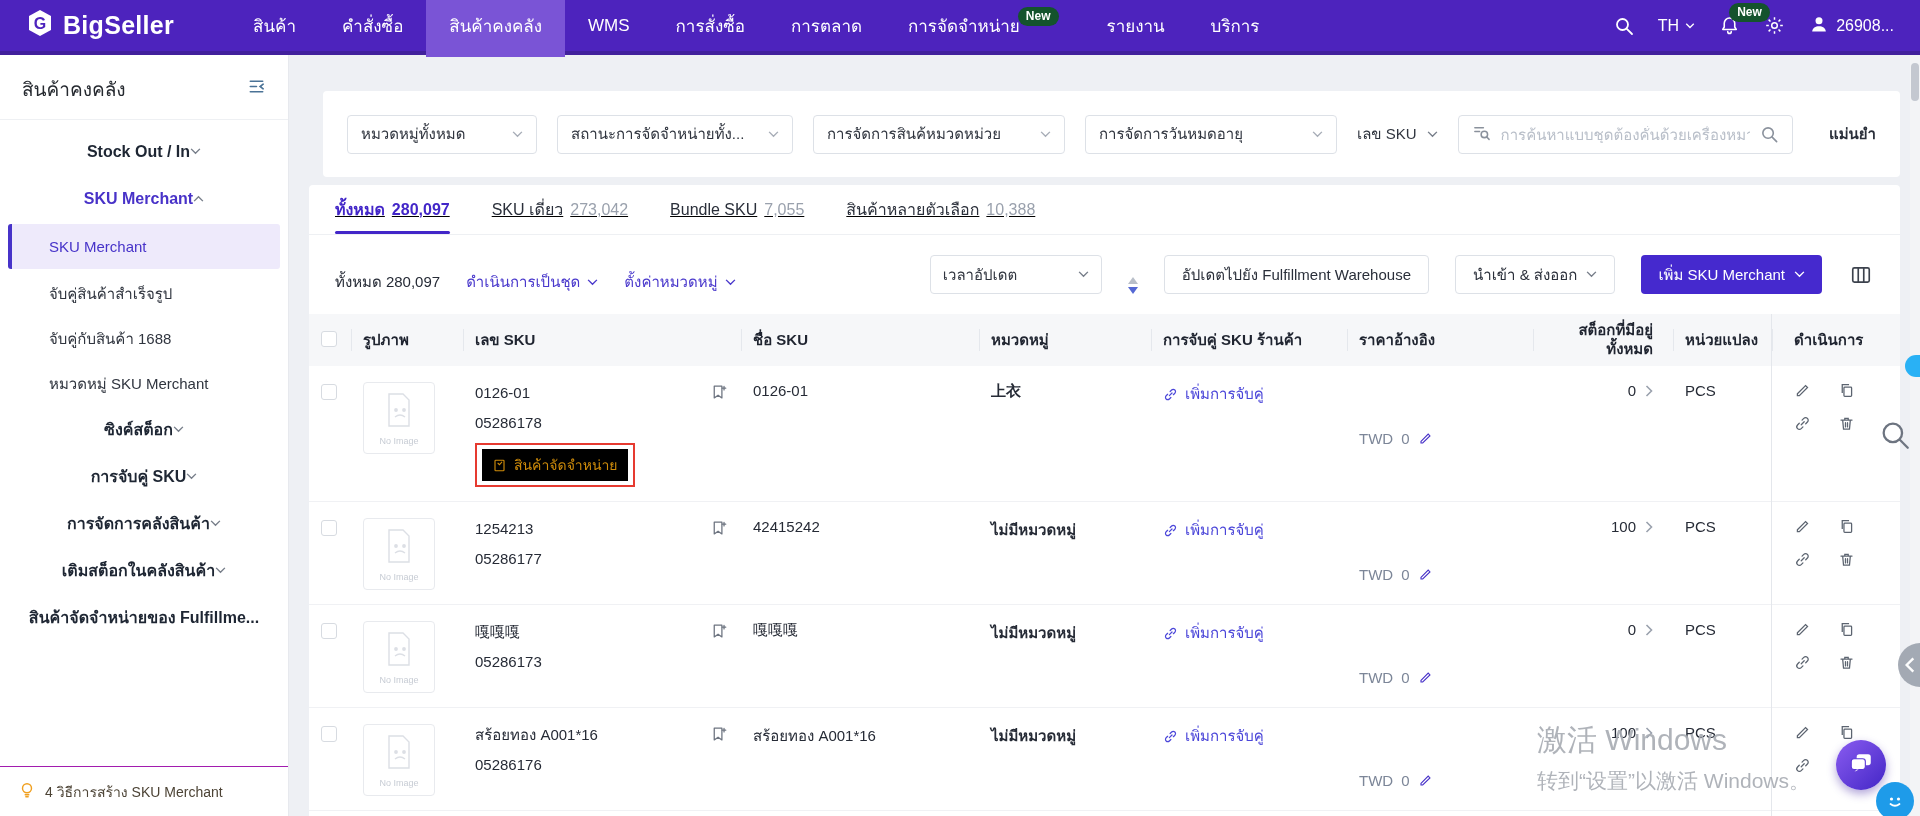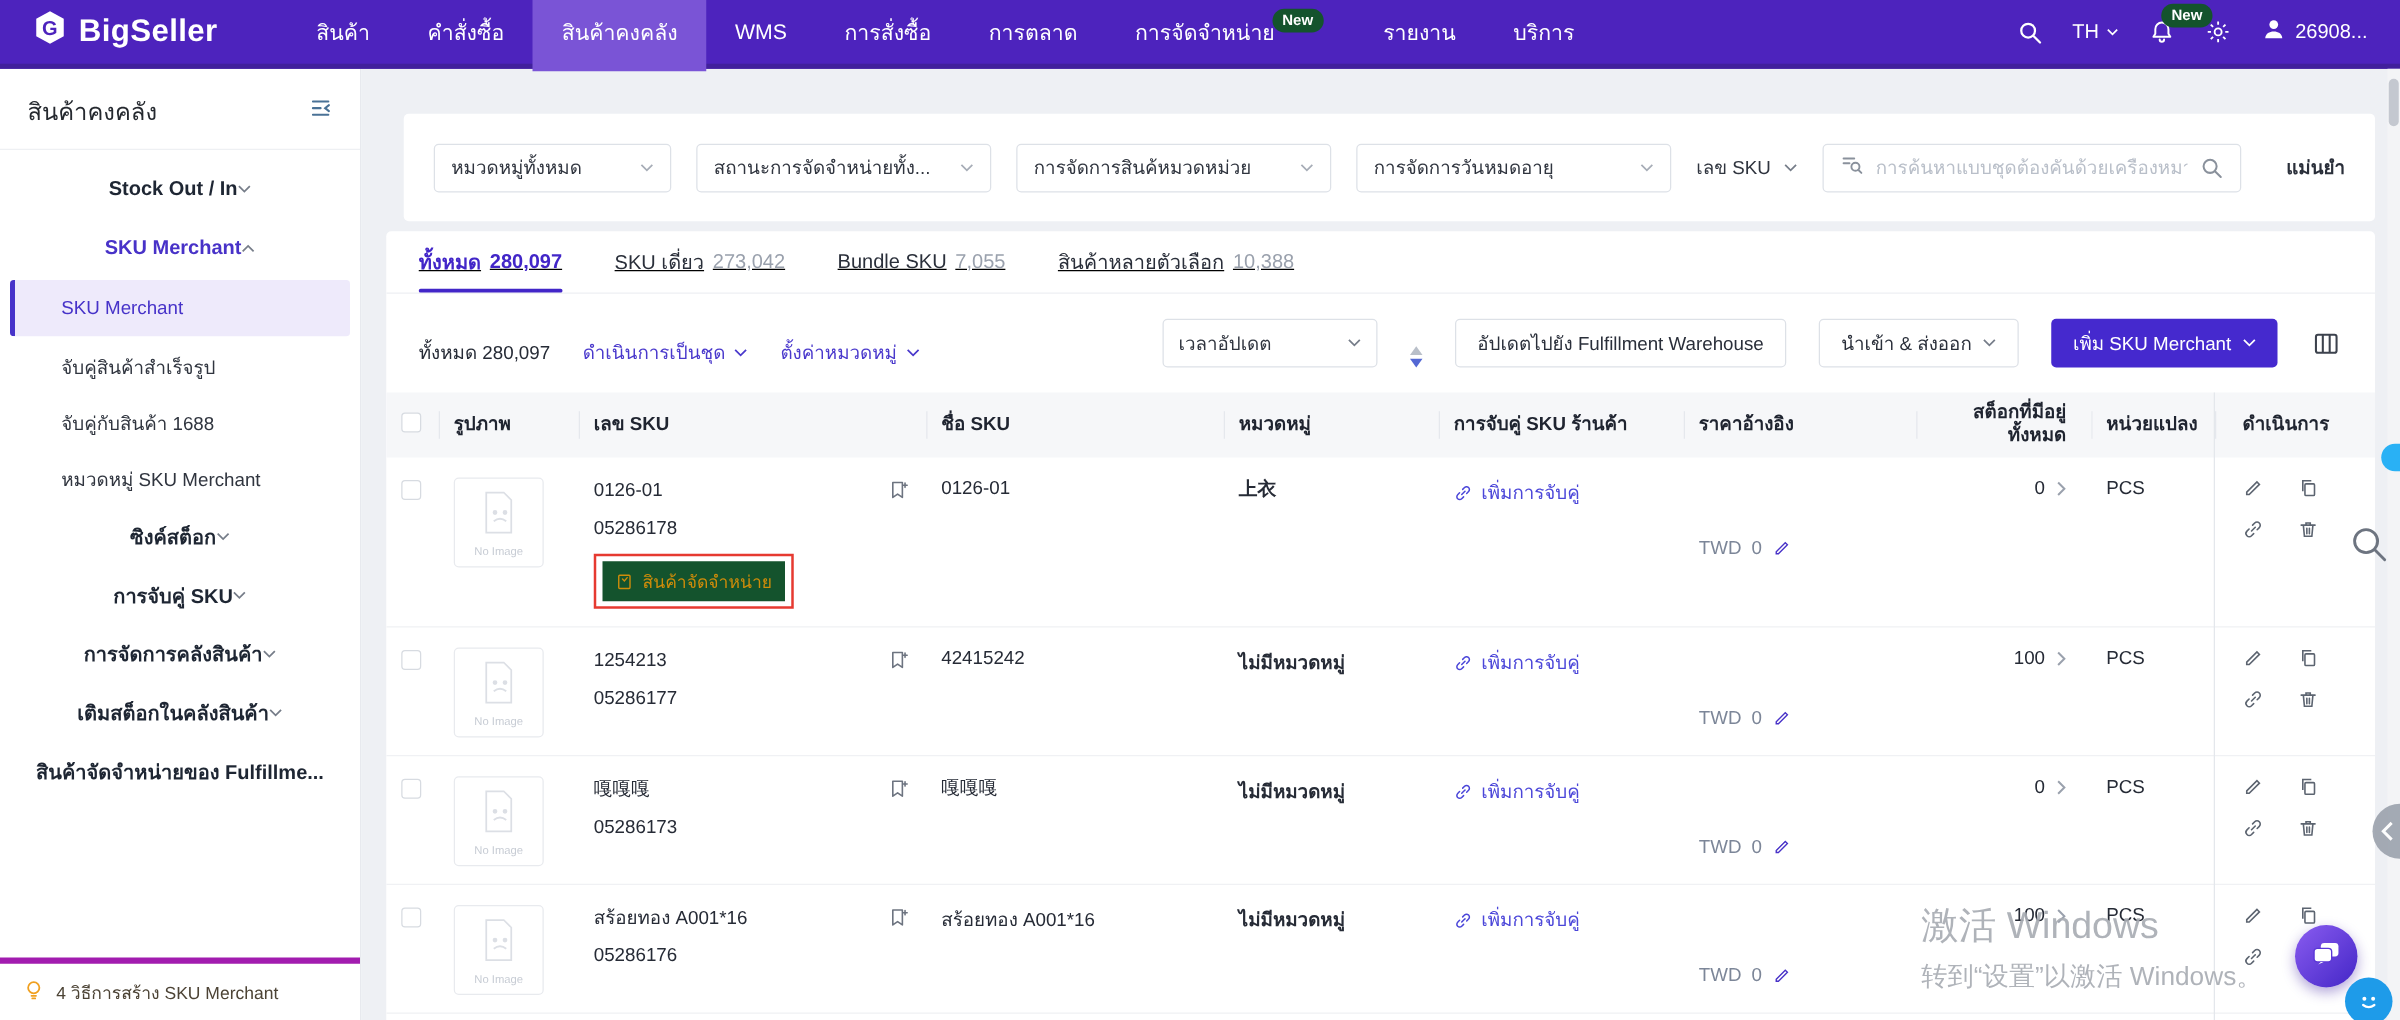--- a/index.html
+++ b/index.html
@@ -25,21 +25,21 @@
   
   .sidebar { position:absolute; top:55px; left:0; width:289px; bottom:0; background:#fff;
              border-right:1px solid #e7e9ee; display:flex; flex-direction:column; z-index:20; }
   .sidebar-header { display:flex; justify-content:space-between; align-items:center; padding:19px 22px 15px; font-size:19px; color:#25292f; border-bottom:1px solid #eef0f3; }
   .side-list { padding:8px 0 0; flex:1; overflow:hidden; }
   .side-item { display:flex; justify-content:center; align-items:center; padding:0 24px; height:47px; font-weight:bold; font-size:16px; color:#1e2633; cursor:pointer; white-space:nowrap; }
   .side-item.purple { color:#4832c8; }
   .side-sub { height:45px; display:flex; align-items:center; padding-left:49px; font-size:15px; color:#30353f; cursor:pointer; white-space:nowrap; }
   .side-sub.active { background:#eeeafb; color:#4733c9; border-left:4px solid #4733c9; margin:2px 8px 2px 8px; padding-left:37px; border-radius:3px; }
   .chev { color:#767d89; display:flex; }
-  .sidebar-footer { border-top:5px solid #a21caf; min-height:50px; display:flex; align-items:center; gap:9px; padding:0 18px; font-size:14px; color:#4c4335; }
+  .sidebar-footer { border-top:1px solid #a21caf; min-height:50px; display:flex; align-items:center; gap:9px; padding:0 18px; font-size:14px; color:#4c4335; }
 
   
   .main { position:absolute; left:289px; top:55px; right:0; bottom:0; }
   .panel { background:#fff; border-radius:4px; }
   .filter-panel { position:absolute; left:34px; right:20px; top:36px; height:86px; display:flex; align-items:center; padding:0 24px; gap:20px; }
   .filter-dd { height:39px; border:1px solid #dde1e7; border-radius:4px; display:flex; align-items:center; justify-content:space-between; padding:0 13px; font-size:15px; color:#30353f; cursor:pointer; background:#fff; white-space:nowrap; }
   .filter-dd .chev { color:#a7adb7; }
   .dd-plain { display:flex; align-items:center; gap:10px; font-size:15px; color:#30353f; cursor:pointer; white-space:nowrap; }
   .search-box { flex:1; height:39px; border:1px solid #dde1e7; border-radius:4px; display:flex; align-items:center; padding:0 13px; gap:10px; min-width:0; }
   .search-box input { border:none; outline:none; flex:1; font-size:15px; color:#333; min-width:0; font-family:inherit; }
@@ -75,21 +75,21 @@
   .cell { padding:0 12px; }
   .cb-cell { padding:2px 0 0 12px; }
   input[type=checkbox] { width:16px; height:16px; accent-color:#4529ce; border:1px solid #d7dbe1; appearance:none; border-radius:3px; background:#fff; }
   .img-ph { width:72px; height:72px; border:1px solid #e8eaee; border-radius:4px; display:flex; flex-direction:column; align-items:center; justify-content:center; gap:2px; color:#c7ccd4; }
   .img-ph .noimg-label { font-size:9px; }
   .sku-cell { position:relative; padding-right:44px; }
   .sku-line { line-height:1.5; }
   .code-line { line-height:1.5; margin-top:7px; }
   .bm-icon { position:absolute; right:14px; top:1px; color:#6d7480; cursor:pointer; }
   .red-box { display:inline-block; border:2px solid #e63a30; padding:4px 5px; margin-top:9px; }
-  .dist-tag { display:inline-flex; align-items:center; gap:7px; background:#14532d; color:#cf8c0a; font-size:14px; padding:5px 10px; white-space:nowrap; }
+  .dist-tag { display:inline-flex; align-items:center; gap:7px; background:#000000; color:#cf8c0a; font-size:14px; padding:5px 10px; white-space:nowrap; }
   .pair-link { color:#4b46d9; display:inline-flex; align-items:center; gap:7px; cursor:pointer; white-space:nowrap; }
   .price-cell { color:#7c8698; display:flex; align-items:center; gap:8px;margin-top:48px; }
   .price-cell .pencil { color:#4832c8; cursor:pointer; display:flex; }
   .stock-cell { display:flex; justify-content:flex-end; align-items:center; gap:9px; padding-right:20px; }
   .stock-cell .expand { color:#9aa1ad; display:flex; cursor:pointer; }
   .unit-cell { white-space:nowrap; overflow:hidden; }
   .actions-cell { padding-left:22px; display:grid; grid-template-columns:18px 18px; column-gap:26px; row-gap:16px; color:#5c6470; }
   .actions-cell span { cursor:pointer; display:flex; }
   .pin-line { position:absolute; top:0; bottom:-200px; right:128px; width:1px; background:#e4e7ec; box-shadow:-7px 0 9px -5px rgba(31,39,57,.14); z-index:4; }
 

